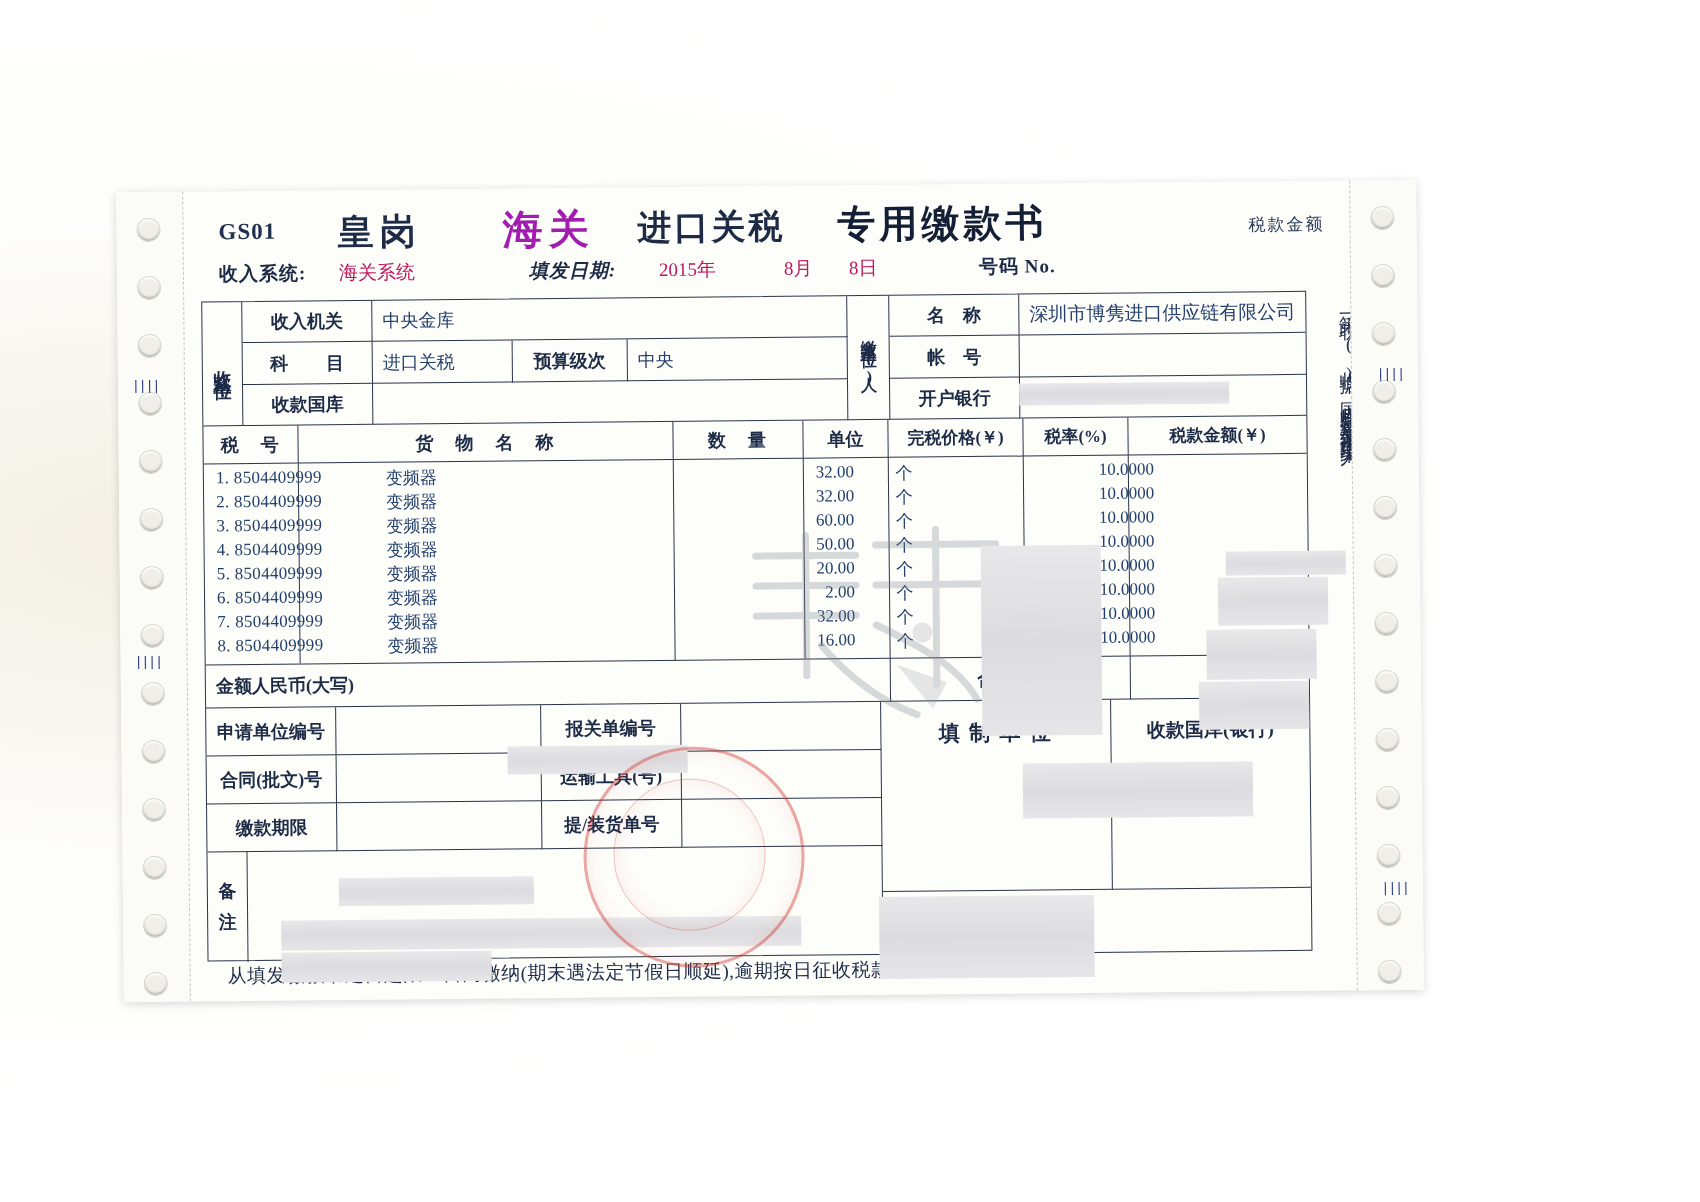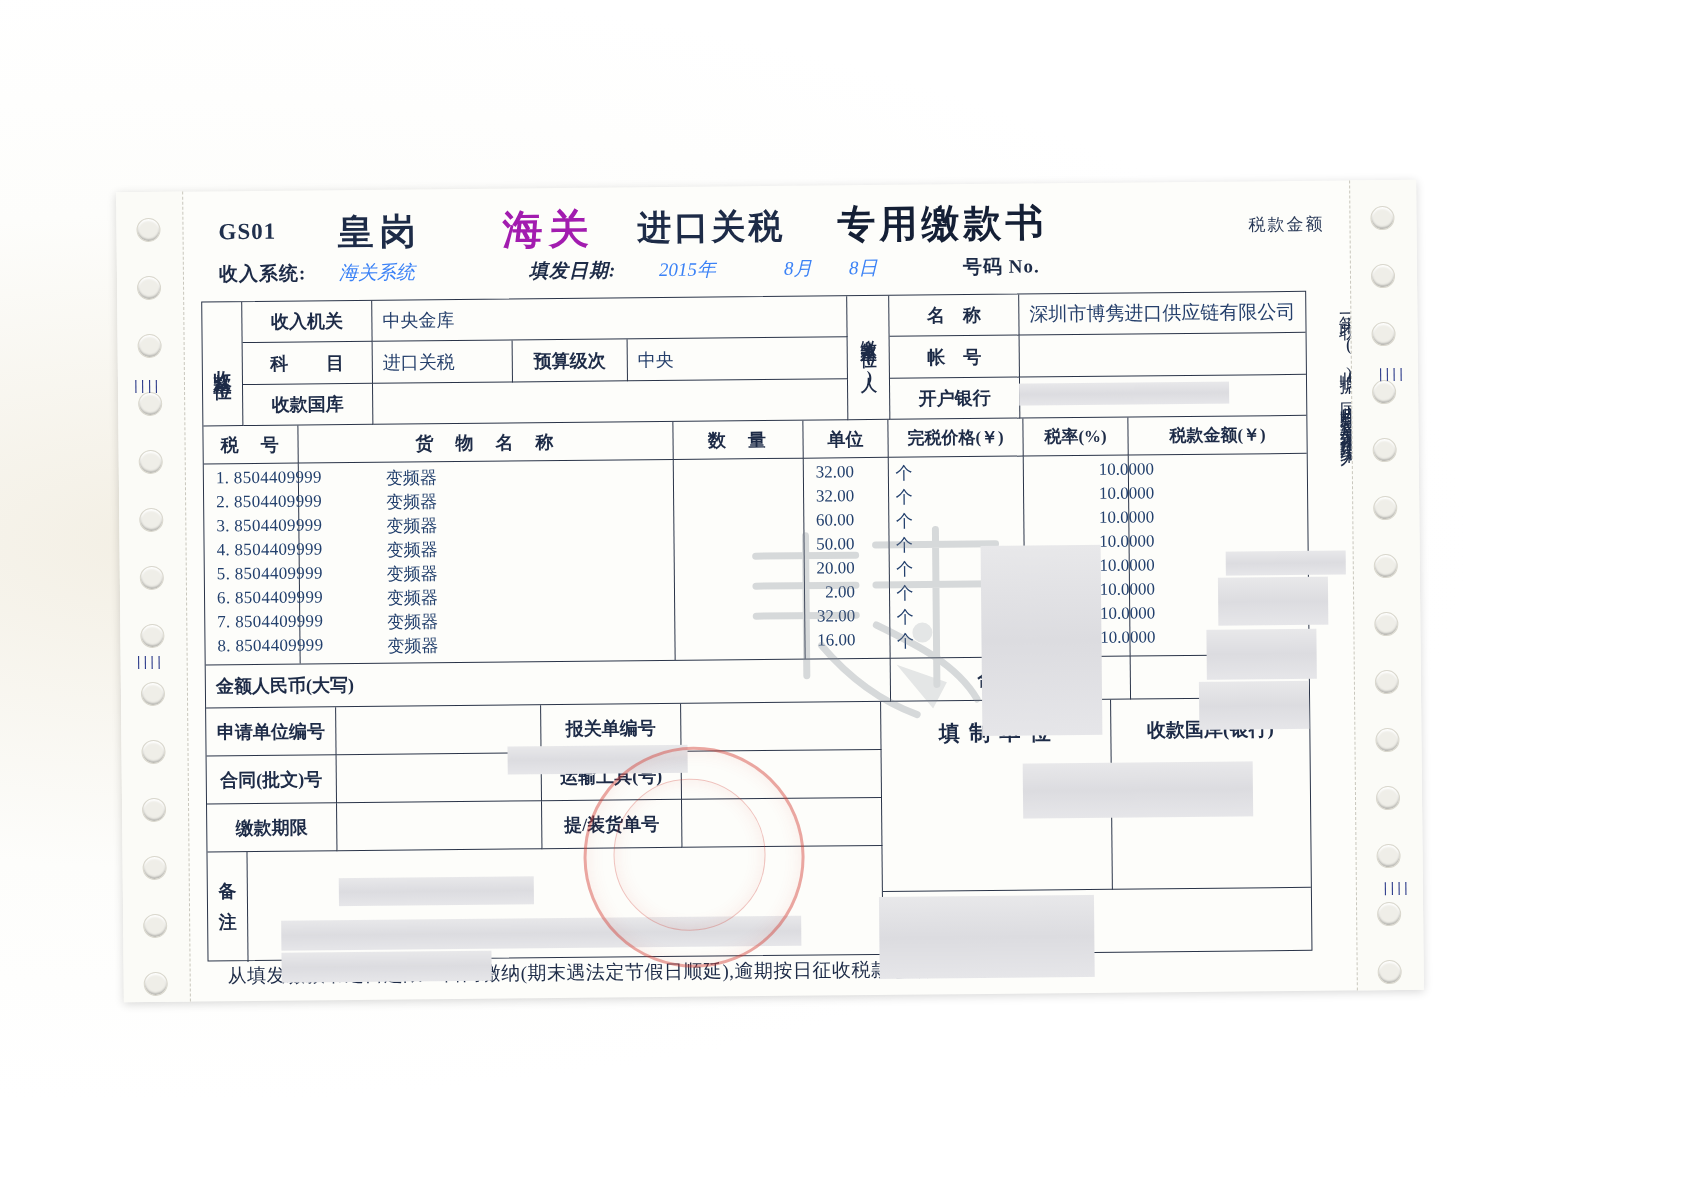--- a/index.html
+++ b/index.html
@@ -143,21 +143,21 @@
     position: absolute;
     left: 36px;
     right: 20px;
     top: 70px;
     height: 30px;
     font-size: 19px;
     color: #1d2b47;
   }
   .subhead span { position: absolute; white-space: nowrap; text-align: center; }
   .lbl { font-weight: bold; letter-spacing: 1px; }
-  .val { color: #3b82f6; font-style: italic; }
+  .val { color: #be185d; }
 
   
   .tbl {
     position: absolute;
     left: 18px;
     top: 110px;
     width: 1105px;
     border: 1.6px solid #2a3448;
     box-sizing: border-box;
   }
@@ -331,21 +331,21 @@
         <div class="epay">税款金额</div>
       </div>
 
       <div class="subhead">
         <span class="lbl" style="left:0;">收入系统:</span>
         <span class="val" style="left:120px;">海关系统</span>
         <span class="lbl" style="left:310px;font-style:italic;">填发日期:</span>
         <span class="val" style="left:440px;">2015年</span>
         <span class="val" style="left:565px;">8月</span>
         <span class="val" style="left:630px;">8日</span>
-        <span class="lbl" style="left:744px;">号码 No.</span>
+        <span class="lbl" style="left:760px;">号码 No.</span>
       </div>
 
       <div class="tbl" style="height:660px;">
 
         <div class="cellbox b-r b-b vert ctr bold" style="left:0; top:0; width:40px; height:124px;">收款单位</div>
 
         <div class="cellbox b-r b-b ctr bold" style="left:40px; top:0; width:130px; height:41px;">收入机关</div>
         <div class="cellbox b-r b-b pad filled" style="left:170px; top:0; width:475px; height:41px;">中央金库</div>
 
         <div class="cellbox b-r b-b ctr bold sp6" style="left:40px; top:41px; width:130px; height:42px; padding-left:10px;">科　目</div>

